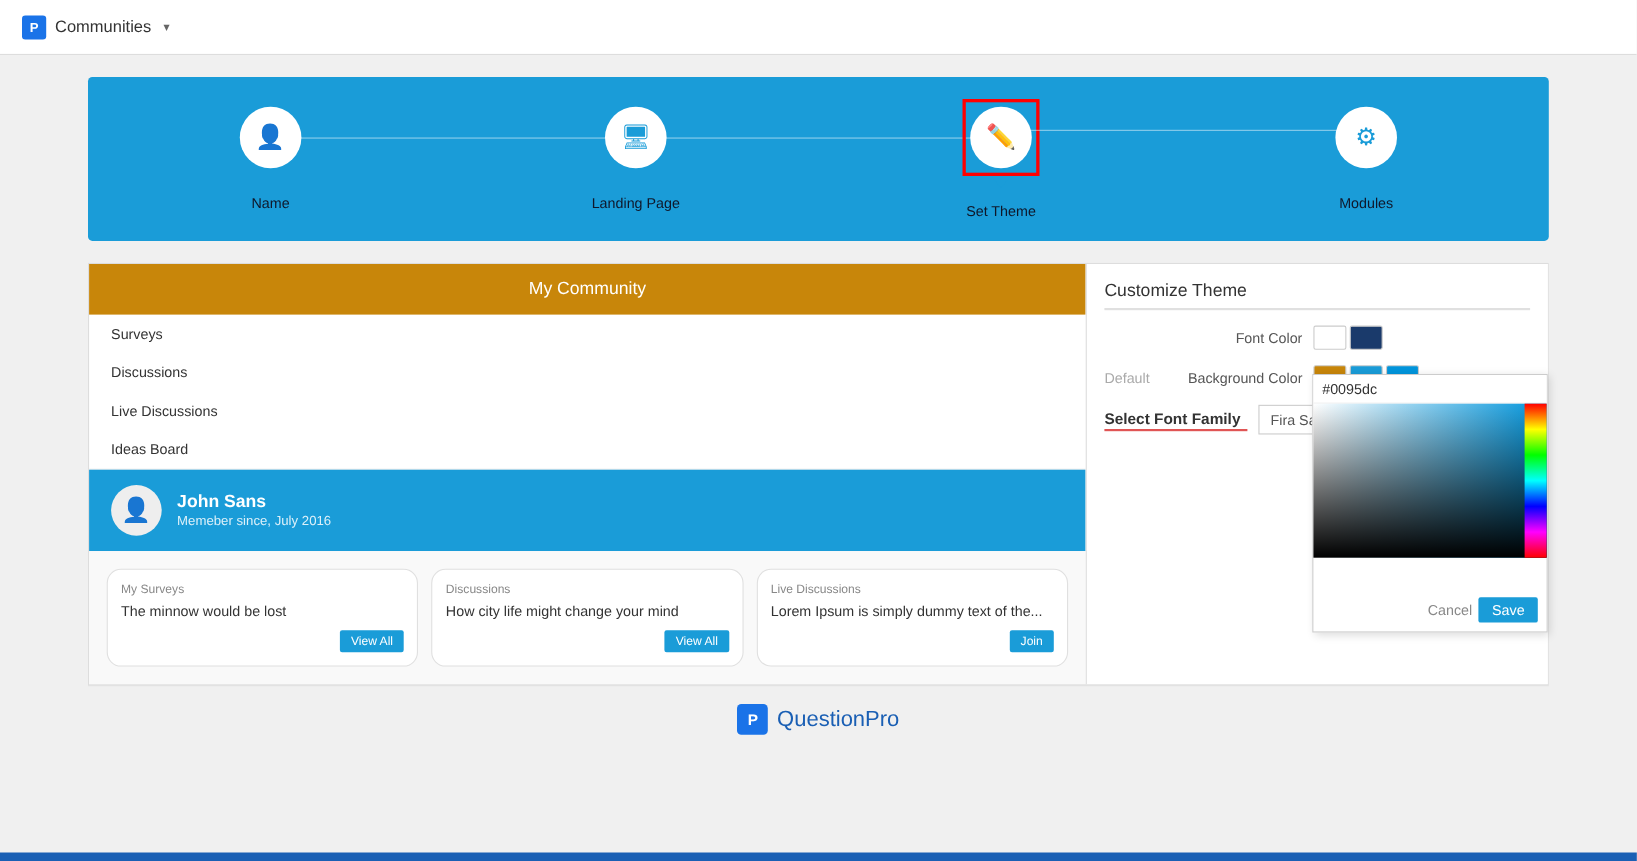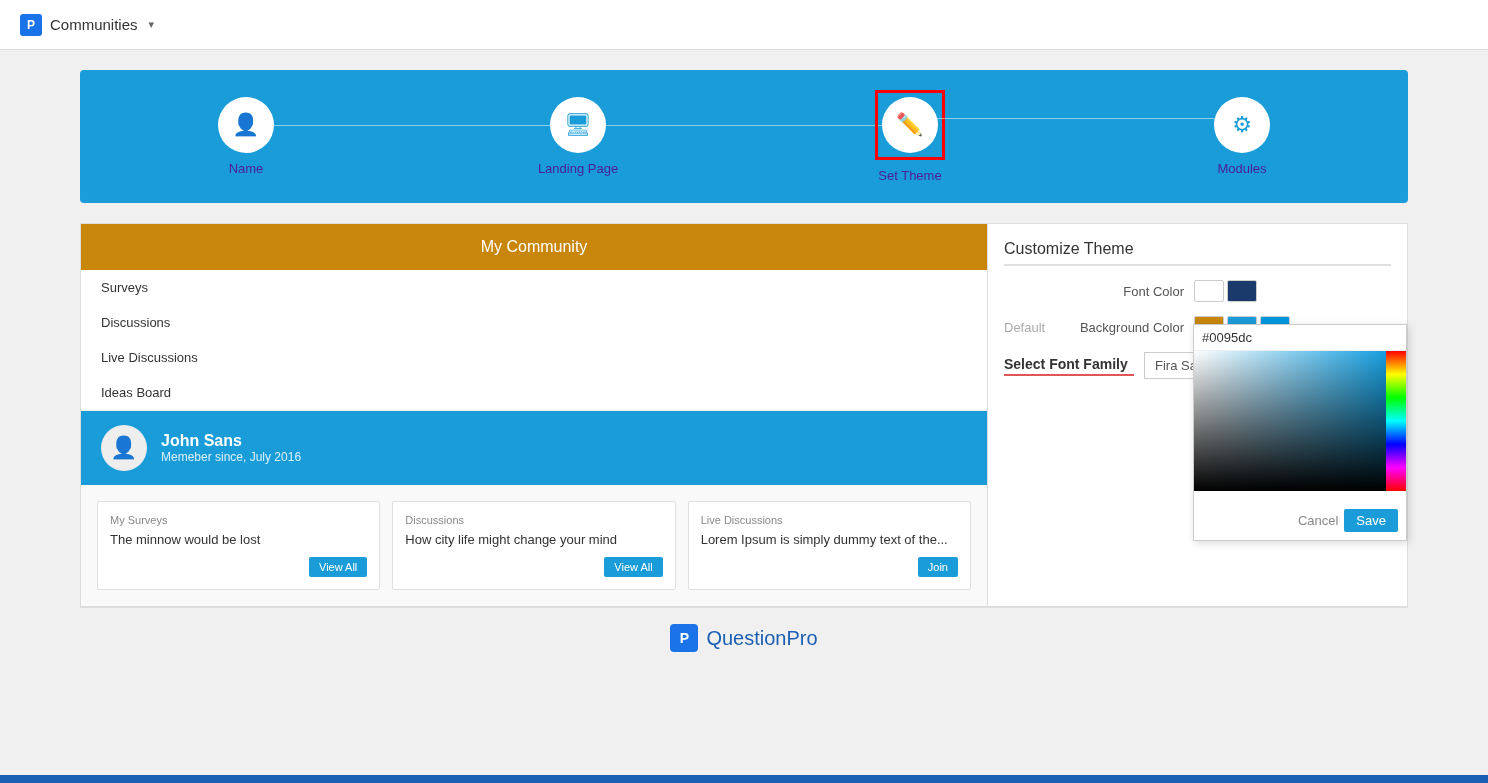--- a/index.html
+++ b/index.html
@@ -88,23 +88,24 @@
       background: white;
       border-radius: 50%;
       display: flex;
       align-items: center;
       justify-content: center;
       font-size: 22px;
       color: #1a9cd8;
       z-index: 1;
     }
     .step-label {
-      color: #4c1d95;
+      color: #0f172a;
       font-size: 13px;
       font-weight: 500;
+      margin-top: 16px;
     }
 
     
     .content-row {
       display: flex;
       gap: 0;
       background: white;
       border: 1px solid #ddd;
     }
 
@@ -162,21 +163,21 @@
     }
     .cards-row {
       display: flex;
       gap: 12px;
       padding: 16px;
       background: #f9f9f9;
     }
     .card {
       background: white;
       border: 1px solid #e0e0e0;
-      border-radius: 2px;
+      border-radius: 13px;
       padding: 12px;
       flex: 1;
       min-width: 0;
     }
     .card-title-sm {
       font-size: 11px;
       color: #888;
       margin-bottom: 6px;
     }
     .card-title {
@@ -310,21 +311,22 @@
       background: linear-gradient(to bottom, #ff0000, #ffff00, #00ff00, #00ffff, #0000ff, #ff00ff, #ff0000);
     }
     .picker-row {
       display: flex;
       position: relative;
     }
     .color-picker-actions {
       display: flex;
       justify-content: flex-end;
       gap: 6px;
-      padding: 18px 8px 0;
+      padding: 6px 8px 0;
+      margin-top: 30px;
     }
     .picker-cancel {
       background: none;
       border: none;
       color: #888;
       cursor: pointer;
       font-size: 13px;
     }
     .picker-save {
       background: #1a9cd8;

